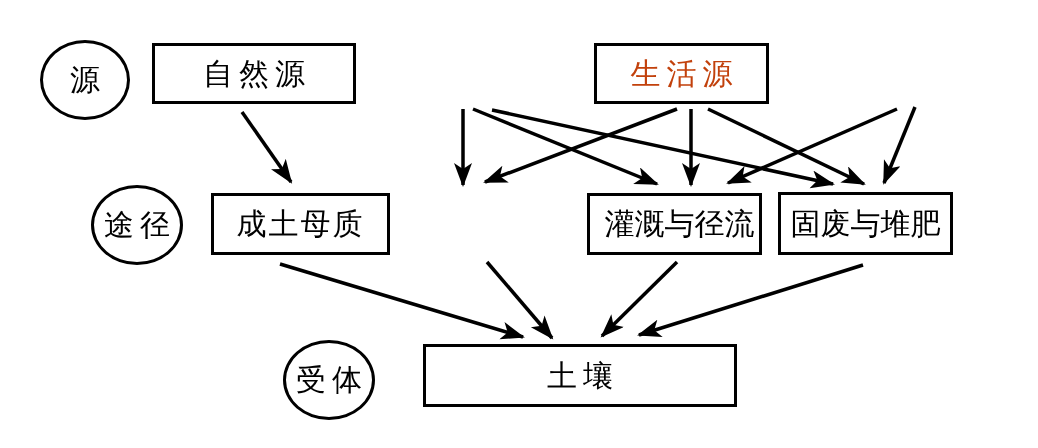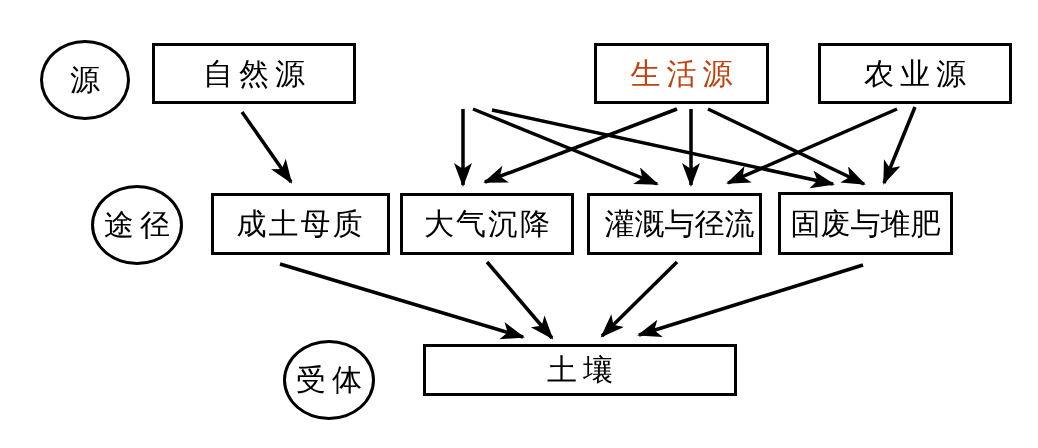--- a/index.html
+++ b/index.html
@@ -73,31 +73,25 @@
     </div>
     <div class="node circle" style="left: 283px; top: 340px; width: 92px; height: 80px; border-color: rgb(0, 0, 0); color: rgb(0, 0, 0); letter-spacing: 6px; padding-left: 6px;">
       <span>受体</span>
     </div>
     <div class="node box" style="left: 152px; top: 43px; width: 204px; height: 61px; border-color: rgb(0, 0, 0); color: rgb(0, 0, 0); letter-spacing: 6px; padding-left: 6px;">
       <span>自然源</span>
     </div>
     <div class="node box" style="left: 594px; top: 43px; width: 175px; height: 61px; border-color: rgb(0, 0, 0); color: #c2410c; letter-spacing: 6px; padding-left: 6px; text-align: right;">
       <span>生活源</span>
     </div>
-    <div class="node box" style="left: 818px; top: 43px; width: 194px; height: 61px; border-color: rgb(0, 0, 0); color: rgb(0, 0, 0); letter-spacing: 6px; padding-left: 6px;">
-      <span>农业源</span>
-    </div>
     <div class="node box" style="left: 211px; top: 193px; width: 179px; height: 62px; border-color: rgb(0, 0, 0); color: rgb(0, 0, 0); letter-spacing: 2px; padding-left: 0;">
       <span>成土母质</span>
-    </div>
-    <div class="node box" style="left: 400px; top: 193px; width: 174px; height: 62px; border-color: rgb(0, 0, 0); color: rgb(0, 0, 0); letter-spacing: 2px; padding-left: 2px;">
-      <span>大气沉降</span>
     </div>
     <div class="node box" style="left: 587px; top: 193px; width: 175px; height: 62px; border-color: rgb(0, 0, 0); color: rgb(0, 0, 0); letter-spacing: 0px; padding-left: 10px;">
       <span>灌溉与径流</span>
     </div>
     <div class="node box" style="left: 778px; top: 192px; width: 175px; height: 63px; border-color: rgb(0, 0, 0); color: rgb(0, 0, 0); letter-spacing: 0px; padding-left: 0px;">
       <span>固废与堆肥</span>
     </div>
-    <div class="node box" style="left: 423px; top: 344px; width: 314px; height: 52px; border-color: rgb(0, 0, 0); color: rgb(0, 0, 0); letter-spacing: 6px; padding-left: 6px;">
+    <div class="node box" style="left: 423px; top: 344px; width: 314px; height: 63px; border-color: rgb(0, 0, 0); color: rgb(0, 0, 0); letter-spacing: 6px; padding-left: 6px;">
       <span>土壤</span>
     </div>
   </div>
 
 </body></html>

